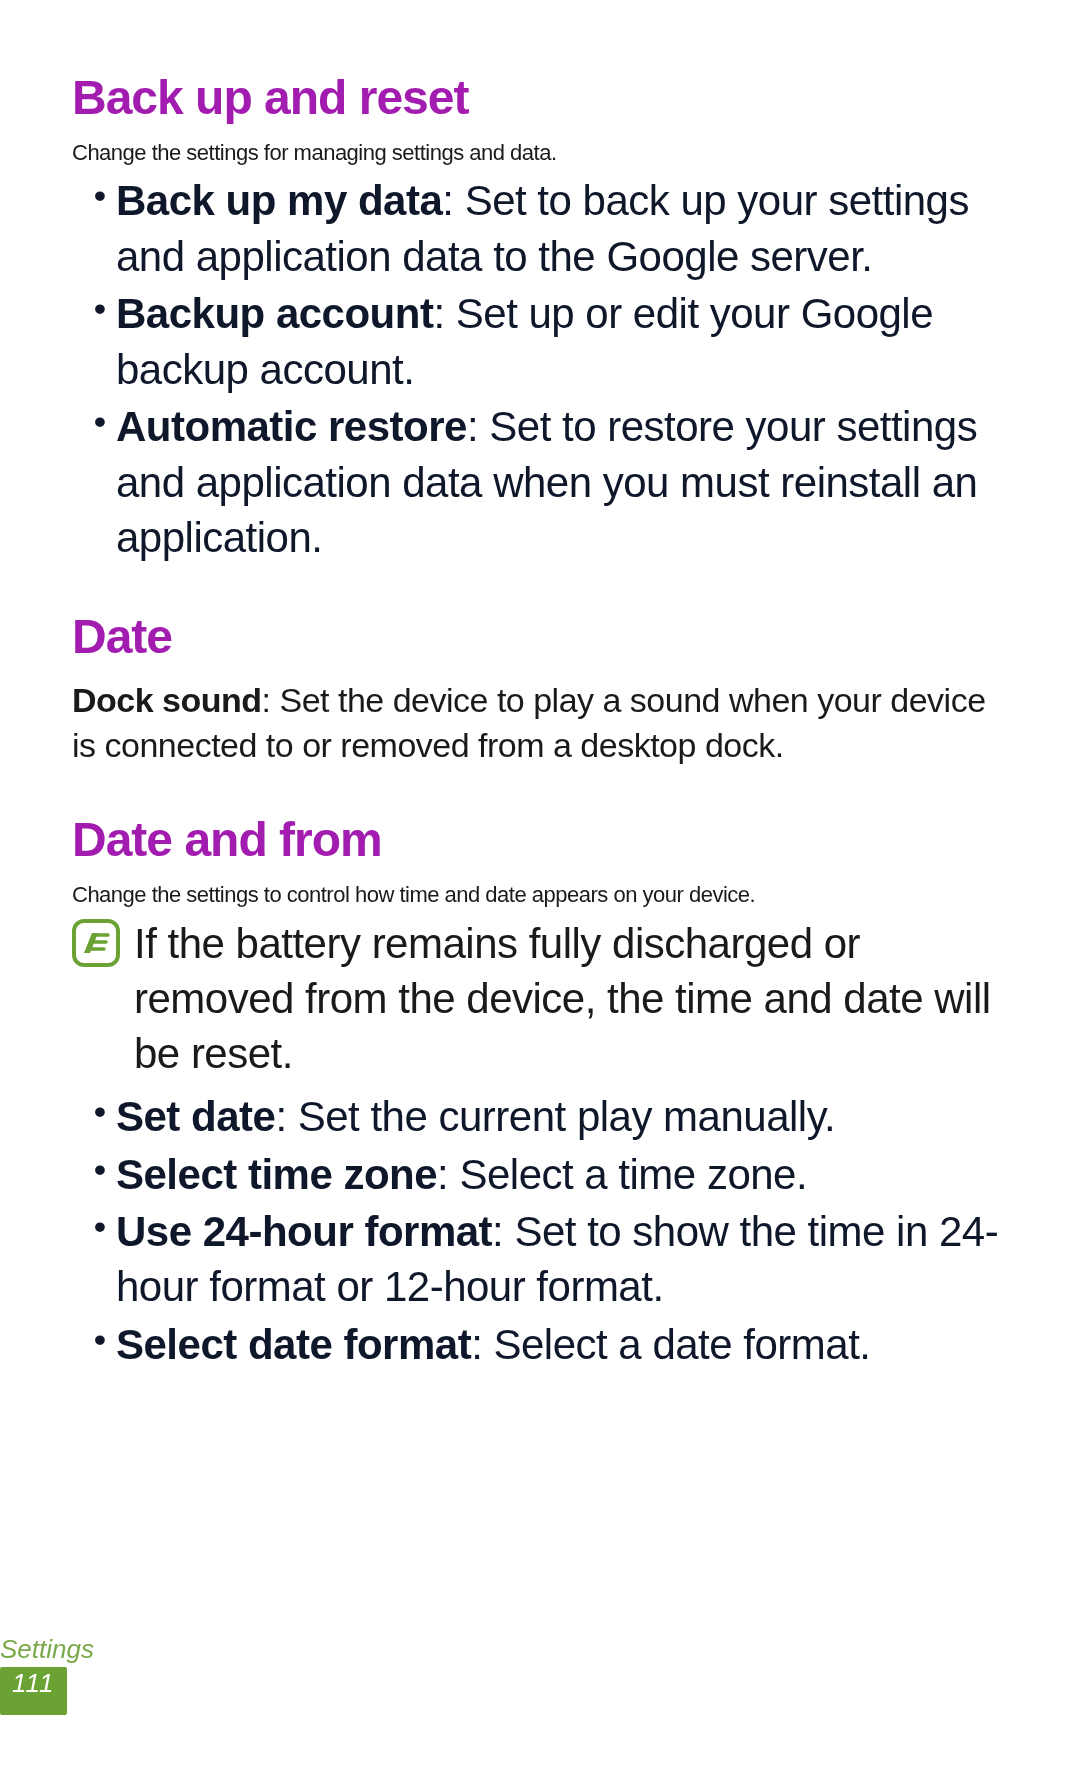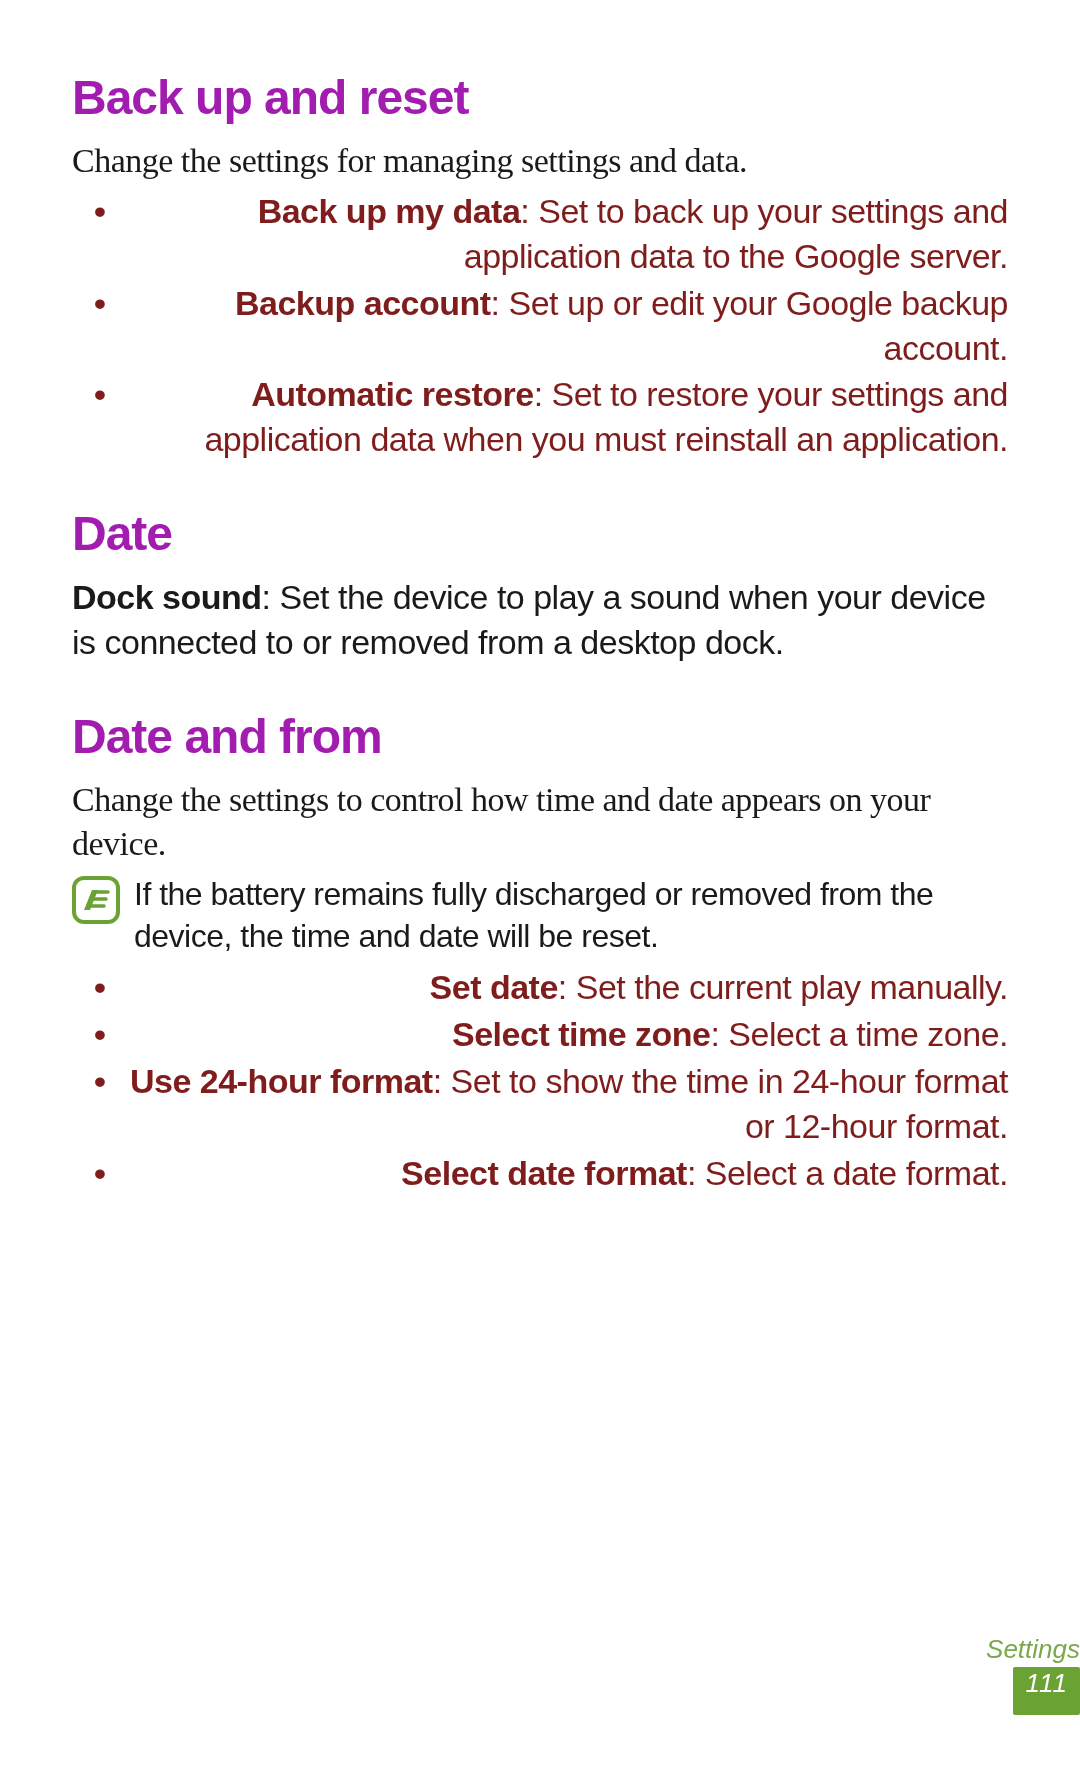--- a/index.html
+++ b/index.html
@@ -18,40 +18,38 @@
     }
     .section-heading {
       color: #a21caf;
       font-size: 48px;
       font-weight: 700;
       letter-spacing: -1px;
       margin-bottom: 14px;
       line-height: 1.1;
     }
     .section-intro {
-      font-size: 34px;
+      font-size: 22px;
       color: #1a1a1a;
       line-height: 1.3;
       margin-bottom: 6px;
       letter-spacing: -0.5px;
-      font-family: Liberation Serif, serif;
     }
     .bullet-list {
       margin-left: 22px;
       margin-bottom: 46px;
     }
     .bullet-item {
-      font-size: 34px;
-      color: #7f1d1d;
+      font-size: 42px;
+      color: #0f172a;
       line-height: 1.32;
       padding-left: 22px;
       position: relative;
       margin-bottom: 2px;
       letter-spacing: -0.5px;
-      text-align: right;
     }
     .bullet-item::before {
       content: "•";
       position: absolute;
       left: 0;
       font-size: 34px;
       font-weight: 700;
     }
     .bold {
       font-weight: 700;
@@ -74,31 +72,31 @@
       height: 48px;
       flex-shrink: 0;
       margin-right: 14px;
       margin-top: 2px;
     }
     .note-icon svg {
       width: 48px;
       height: 48px;
     }
     .note-text {
-      font-size: 32px;
+      font-size: 42px;
       line-height: 1.3;
       color: #1a1a1a;
       letter-spacing: -0.5px;
     }
     .footer {
       position: absolute;
       bottom: 56px;
       left: 0;
       width: 100%;
-      text-align: right;
+      text-align: left;
     }
     .footer-label {
       font-size: 26px;
       font-style: italic;
       color: #7aa84a;
       margin-bottom: 2px;
     }
     .page-badge {
       display: inline-block;
       background: #6aa333;

